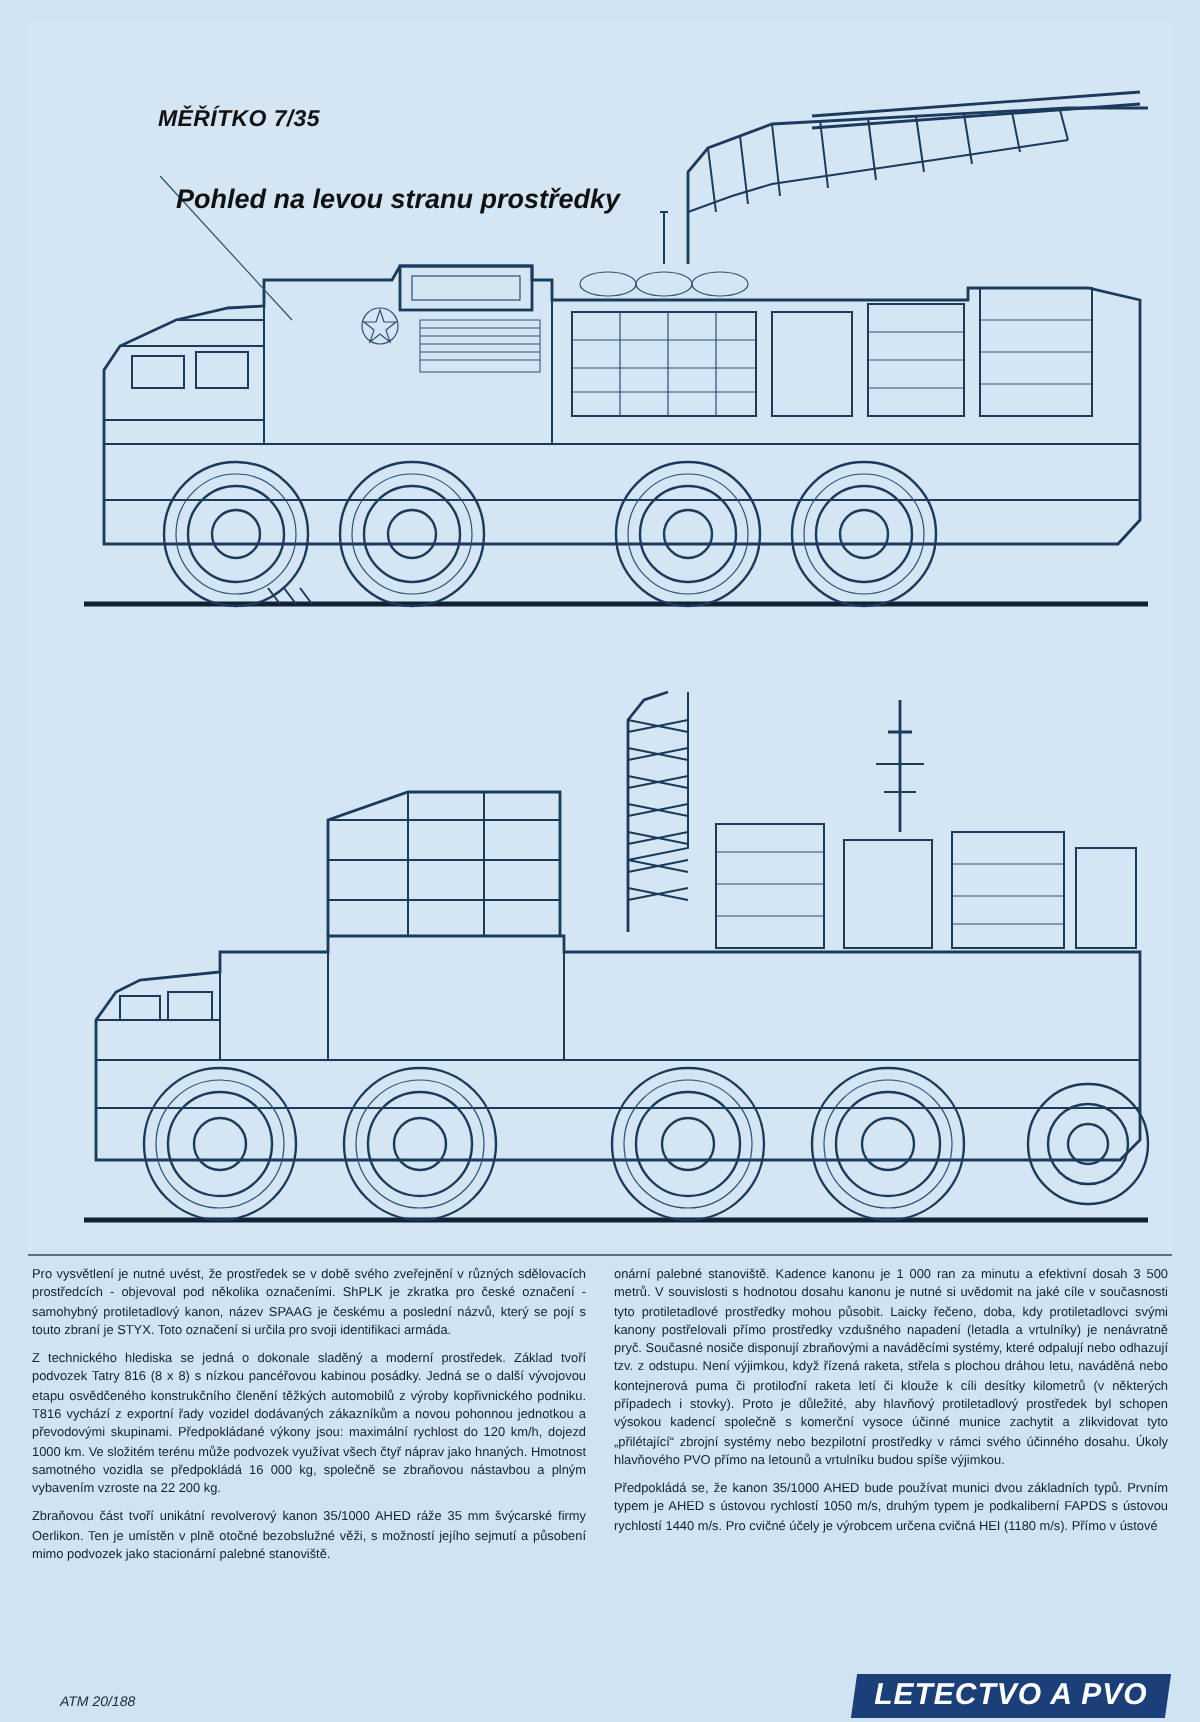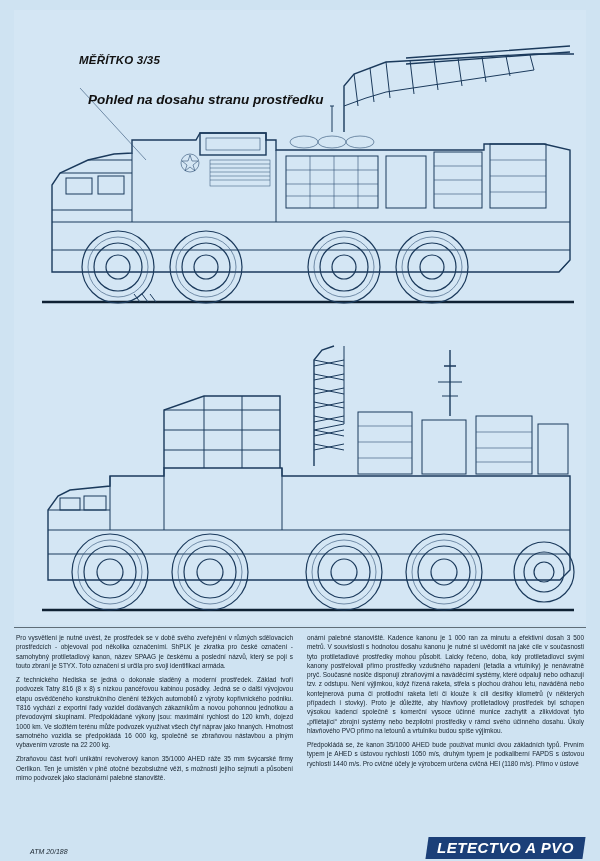--- a/index.html
+++ b/index.html
@@ -267,22 +267,22 @@
         </g>
         <g class="thin">
           <circle cx="96" cy="562" r="32"></circle>
             <circle cx="196" cy="562" r="32"></circle>
           <circle cx="330" cy="562" r="32"></circle>
             <circle cx="430" cy="562" r="32"></circle>
         </g>
       </g>
     </svg>
 
-    <div class="scale-label">MĚŘÍTKO 3/35</div>
-    <div class="caption">Pohled na dosahu stranu prostředku</div>
+    <div class="scale-label">MĚŘÍTKO 7/35</div>
+    <div class="caption">Pohled na levou stranu prostředky</div>
   </div>
 
   <div class="sep"></div>
 
   <div class="textwrap">
     <div class="col">
       <p>Pro vysvětlení je nutné uvést, že prostředek se v době svého zveřejnění v různých sdělovacích prostředcích - objevoval pod několika označeními. ShPLK je zkratka pro české označení - samohybný protiletadlový kanon, název SPAAG je českému a poslední názvů, který se pojí s touto zbraní je STYX. Toto označení si určila pro svoji identifikaci armáda.</p>
       <p>Z technického hlediska se jedná o dokonale sladěný a moderní prostředek. Základ tvoří podvozek Tatry 816 (8 x 8) s nízkou pancéřovou kabinou posádky. Jedná se o další vývojovou etapu osvědčeného konstrukčního členění těžkých automobilů z výroby kopřivnického podniku. T816 vychází z exportní řady vozidel dodávaných zákazníkům a novou pohonnou jednotkou a převodovými skupinami. Předpokládané výkony jsou: maximální rychlost do 120 km/h, dojezd 1000 km. Ve složitém terénu může podvozek využívat všech čtyř náprav jako hnaných. Hmotnost samotného vozidla se předpokládá 16 000 kg, společně se zbraňovou nástavbou a plným vybavením vzroste na 22 200 kg.</p>
       <p>Zbraňovou část tvoří unikátní revolverový kanon 35/1000 AHED ráže 35 mm švýcarské firmy Oerlikon. Ten je umístěn v plně otočné bezobslužné věži, s možností jejího sejmutí a působení mimo podvozek jako stacionární palebné stanoviště.</p>
     </div>

